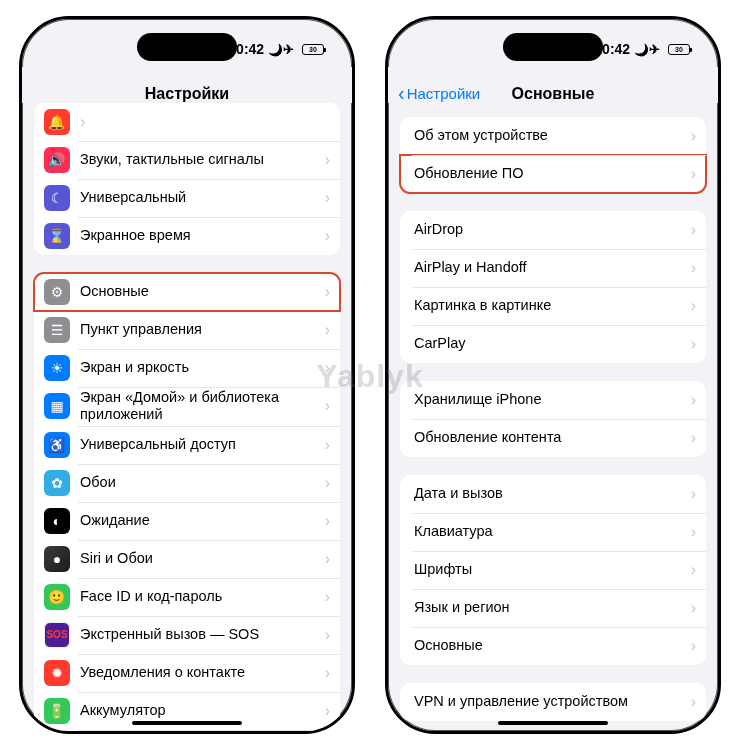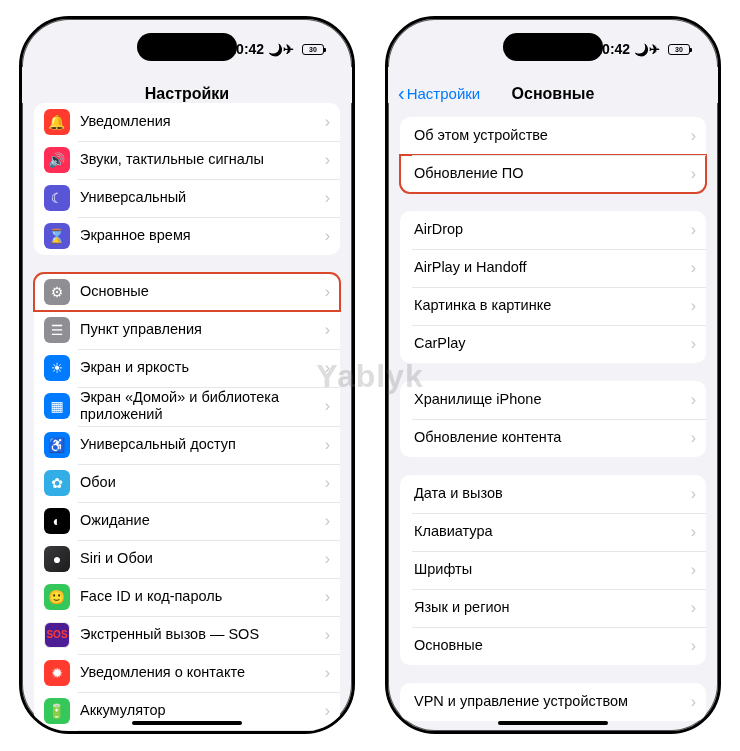--- a/index.html
+++ b/index.html
@@ -189,21 +189,20 @@
     </div>
   </div>
   <div class="screen">
     <div class="nav-bar">
       <span>Настройки</span>
     </div>
     <div class="content" id="left-content">
         <div class="group">
           <div class="row">
             <div class="icon bg-red">🔔</div>
-            <div class="label">Уведомления</div>
             <div class="chevron">›</div>
           </div>
           <div class="row">
             <div class="icon bg-pink">🔊</div>
             <div class="label">Звуки, тактильные сигналы</div>
             <div class="chevron">›</div>
           </div>
           <div class="row">
             <div class="icon bg-indigo">☾</div>
             <div class="label">Универсальный</div>

